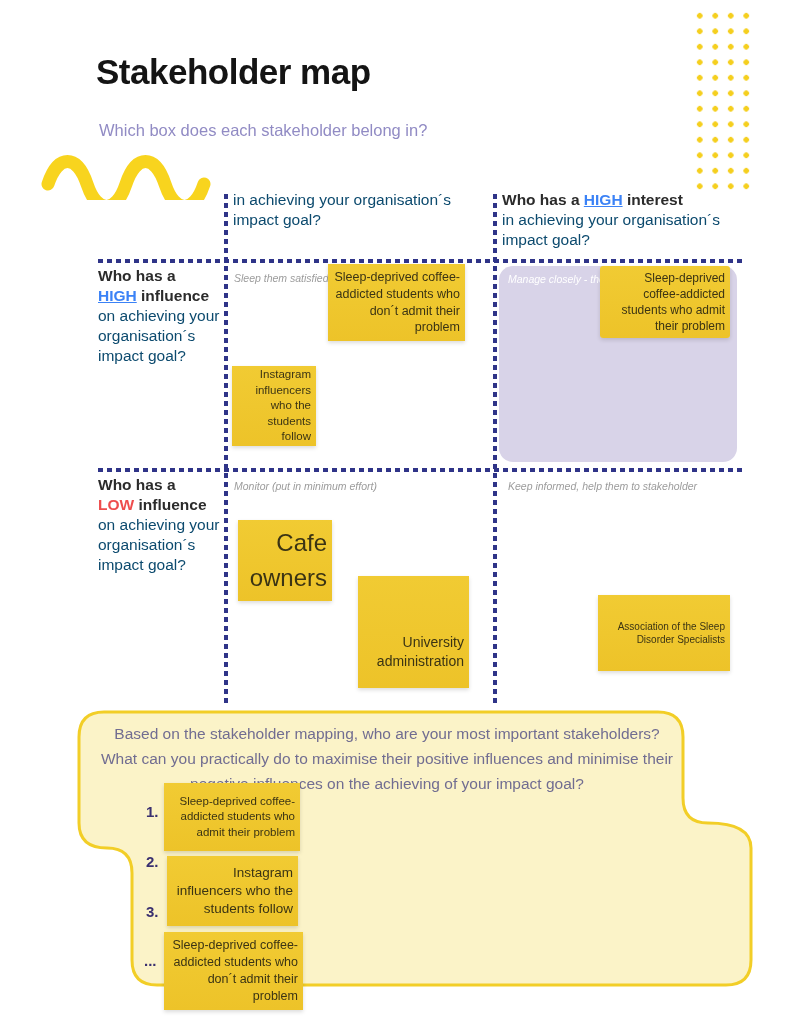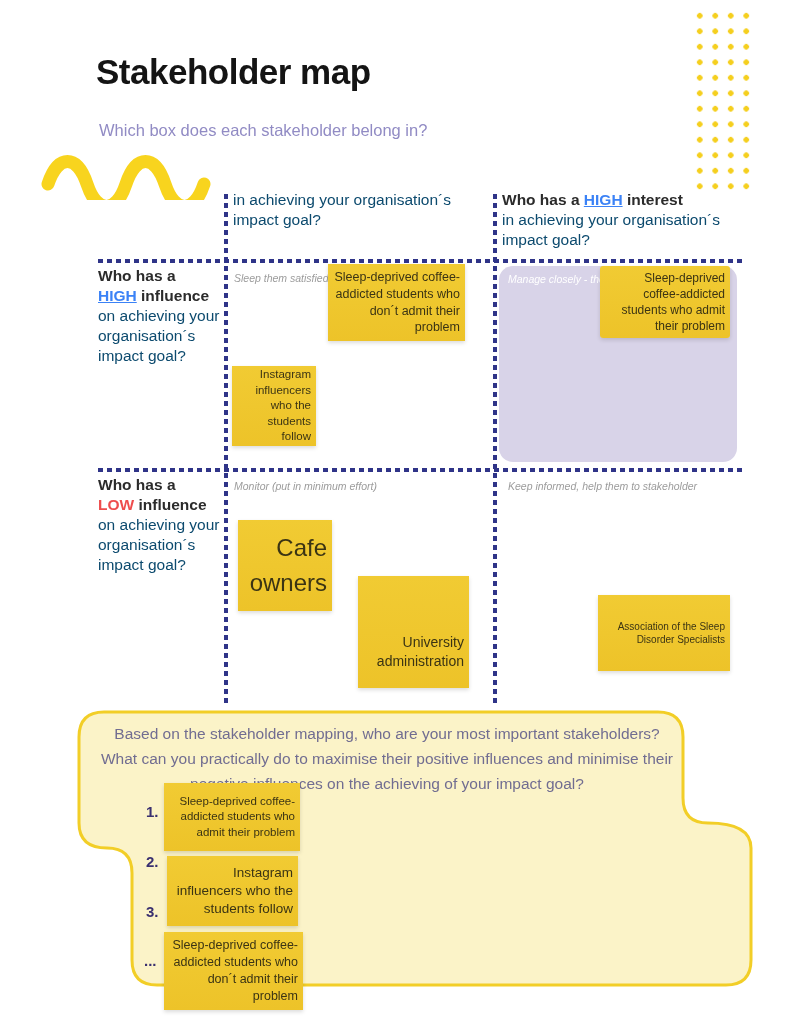--- a/index.html
+++ b/index.html
@@ -95,21 +95,21 @@
   <div id="lavender-panel" class="abs"></div>
 
   <div class="abs q-label" style="left:234px;top:272px;">Sleep them satisfied</div>
   <div class="abs q-label on-lavender" style="left:508px;top:273px;">Manage closely - they</div>
   <div class="abs q-label" style="left:234px;top:480px;">Monitor (put in minimum effort)</div>
   <div class="abs q-label" style="left:508px;top:480px;">Keep informed, help them to stakeholder</div>
 
   <div class="abs sticky" style="left:328px;top:264px;width:137px;height:77px;font-size:12.5px;">Sleep-deprived coffee-addicted students who don´t admit their problem</div>
   <div class="abs sticky" style="left:232px;top:366px;width:84px;height:80px;font-size:11.5px;">Instagram influencers who the students follow</div>
   <div class="abs sticky" style="left:600px;top:266px;width:130px;height:72px;font-size:12px;border-radius:3px;">Sleep-deprived coffee-addicted students who admit their problem</div>
-  <div class="abs sticky" style="left:238px;top:520px;width:94px;height:91px;font-size:24px;line-height:1.45;">Cafe owners</div>
+  <div class="abs sticky" style="left:238px;top:520px;width:94px;height:81px;font-size:24px;line-height:1.45;">Cafe owners</div>
   <div class="abs sticky" style="left:358px;top:576px;width:111px;height:112px;font-size:14px;padding-top:44px;">University administration</div>
   <div class="abs sticky" style="left:598px;top:595px;width:132px;height:76px;font-size:10px;">Association of the Sleep Disorder Specialists</div>
 
   <svg id="callout-svg" class="abs" viewBox="0 0 806 1024">
     <path d="M 104 712
              L 658 712 Q 683 712 683 737
              L 683 798 Q 683 823 708 823
              Q 751 823 751 848
              L 751 960 Q 751 985 726 985
              L 157 985 Q 132 985 132 960

